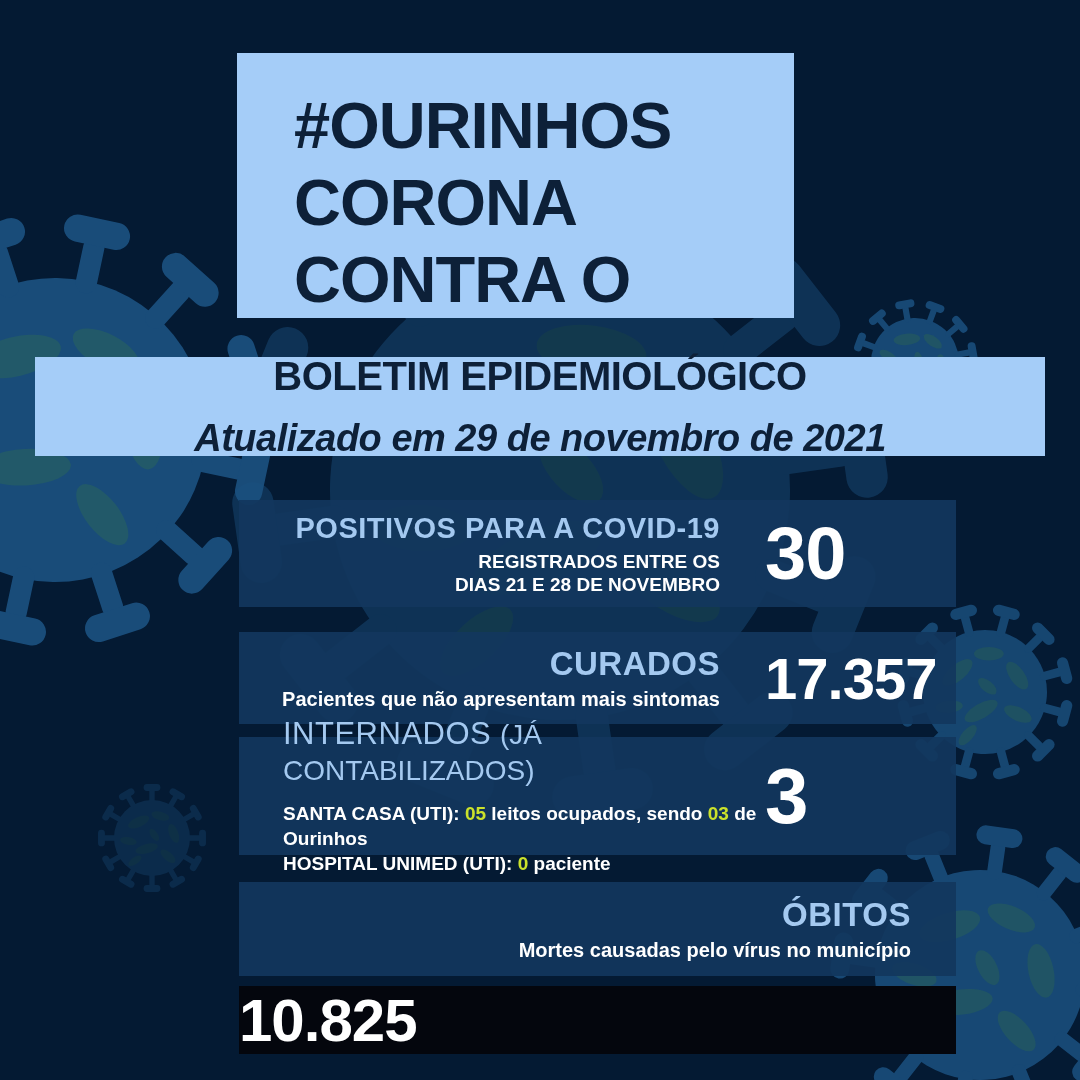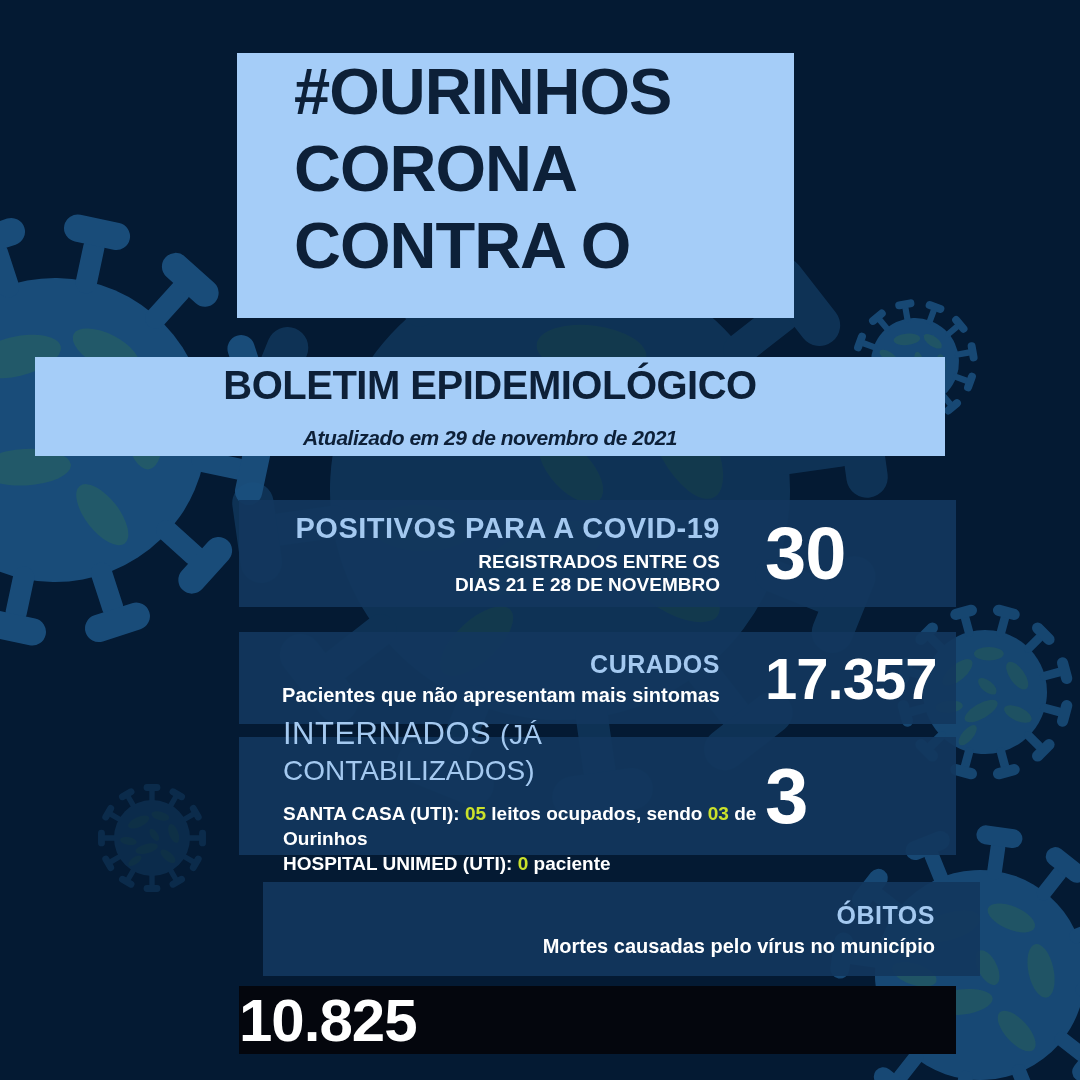--- a/index.html
+++ b/index.html
@@ -21,61 +21,61 @@
     background:var(--background);
     overflow:hidden;
   }
   .canvas{position:relative;width:1080px;height:1080px;background:var(--background);overflow:hidden;}
   .bg-svg{position:absolute;left:0;top:0;z-index:0;}
   .bg-svg .v{fill:var(--virus-body);}
 
   .header-panel{
     position:absolute;left:237px;top:53px;width:557px;height:265px;
     background:var(--panel-blue);z-index:2;
-    display:flex;flex-direction:column;justify-content:flex-start;
+    display:flex;flex-direction:column;justify-content:flex-end;
     padding-left:57px;
   }
   .headline{
     font-size:65px;line-height:77px;font-weight:800;
     color:var(--dark-text);letter-spacing:-1px;
   }
 
   .banner{
-    position:absolute;left:35px;top:357px;width:910px;height:99px;
+    position:absolute;left:35px;top:357px;width:1010px;height:99px;
     background:var(--panel-blue);z-index:2;
     display:flex;flex-direction:column;align-items:center;justify-content:center;
   }
   .banner-title{
     font-size:40px;font-weight:800;color:var(--dark-text);letter-spacing:-0.5px;
   }
   .banner-subtitle{
-    font-size:21px;font-weight:700;font-style:italic;color:var(--dark-text);
+    font-size:38px;font-weight:700;font-style:italic;color:var(--dark-text);
     margin-top:18px;letter-spacing:-0.5px;
   }
 
   .stat-row{
     position:absolute;left:239px;width:717px;background:var(--row-bg);
     z-index:2;display:flex;align-items:center;
   }
   .stat-left{flex:1;text-align:right;padding-right:45px;}
   .stat-num{width:191px;color:var(--white);font-weight:700;letter-spacing:-1px;}
 
   .row-positivos{top:500px;height:107px;}
   .row-curados{top:632px;height:92px;}
   .row-internados{top:737px;height:118px;}
-  .row-obitos{top:882px;height:94px;margin-left:24px;}
+  .row-obitos{top:882px;height:94px;}
 
   .stat-title{
     color:var(--label-blue);font-weight:700;font-size:29px;letter-spacing:0.5px;
   }
   .stat-subtitle{
     color:var(--white);font-weight:700;font-size:19px;line-height:23px;margin-top:5px;
   }
   .row-positivos .stat-num{font-size:74px;}
-  .row-curados .stat-title,.row-obitos .stat-title{font-size:25px;padding-left:36px;}
+  .row-curados .stat-title,.row-obitos .stat-title{font-size:33px;padding-left:36px;}
   .row-curados .stat-num{font-size:58px;}
   .row-obitos .stat-num{font-size:64px;}
   .row-curados .stat-subtitle,.row-obitos .stat-subtitle{font-size:20px;}
 
   .row-internados .stat-left{text-align:left;padding-left:44px;padding-right:0;}
   .internados-title{color:var(--label-blue);font-size:31px;}
   .internados-title .t-main{font-weight:400;letter-spacing:0.5px;}
   .internados-title .t-note{font-weight:400;font-size:28px;}
   .internados-details{margin-top:13px;color:var(--white);font-weight:700;font-size:19px;line-height:25px;}
   .internados-details .hl{color:var(--highlight-lime);}

